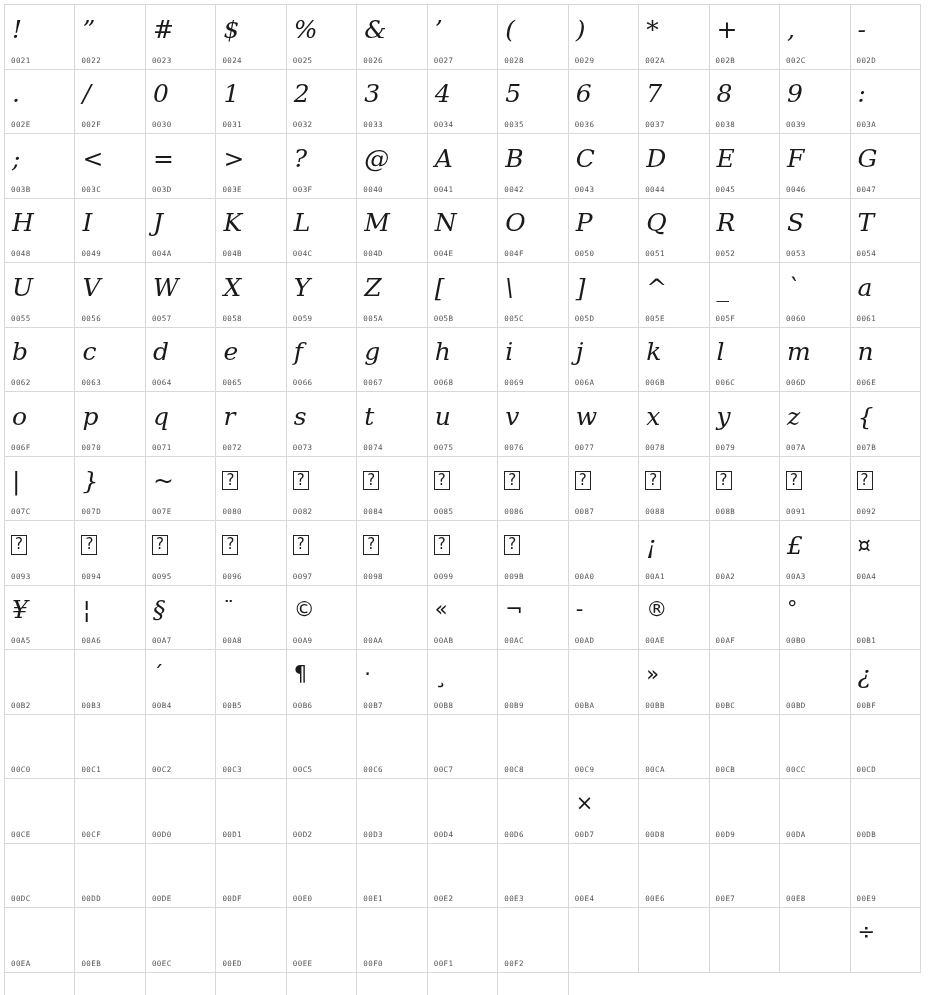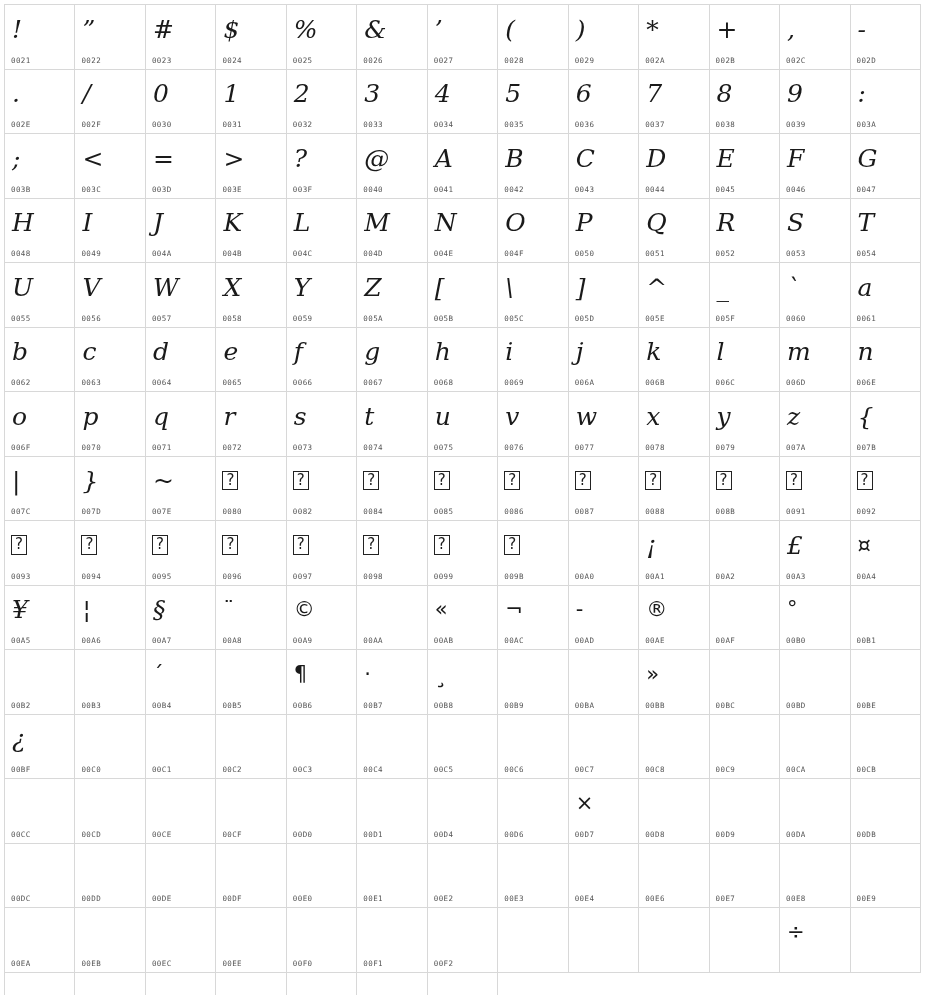--- a/index.html
+++ b/index.html
@@ -678,24 +678,20 @@
     </div>
     <div class="cell">
       <div class="glyph"></div>
       <div class="code">00BC</div>
     </div>
     <div class="cell">
       <div class="glyph"></div>
       <div class="code">00BD</div>
     </div>
     <div class="cell">
-      <div class="glyph"></div>
-      <div class="code">00BE</div>
-    </div>
-    <div class="cell">
       <div class="glyph">¿</div>
       <div class="code">00BF</div>
     </div>
     <div class="cell">
       <div class="glyph"></div>
       <div class="code">00C0</div>
     </div>
     <div class="cell">
       <div class="glyph"></div>
       <div class="code">00C1</div>
@@ -703,24 +699,20 @@
     <div class="cell">
       <div class="glyph"></div>
       <div class="code">00C2</div>
     </div>
     <div class="cell">
       <div class="glyph"></div>
       <div class="code">00C3</div>
     </div>
     <div class="cell">
       <div class="glyph"></div>
-      <div class="code">00C4</div>
-    </div>
-    <div class="cell">
-      <div class="glyph"></div>
       <div class="code">00C5</div>
     </div>
     <div class="cell">
       <div class="glyph"></div>
       <div class="code">00C6</div>
     </div>
     <div class="cell">
       <div class="glyph"></div>
       <div class="code">00C7</div>
     </div>
@@ -756,20 +748,28 @@
       <div class="glyph"></div>
       <div class="code">00CF</div>
     </div>
     <div class="cell">
       <div class="glyph"></div>
       <div class="code">00D0</div>
     </div>
     <div class="cell">
       <div class="glyph"></div>
       <div class="code">00D1</div>
+    </div>
+    <div class="cell">
+      <div class="glyph"></div>
+      <div class="code">00D2</div>
+    </div>
+    <div class="cell">
+      <div class="glyph"></div>
+      <div class="code">00D3</div>
     </div>
     <div class="cell">
       <div class="glyph"></div>
       <div class="code">00D4</div>
     </div>
     <div class="cell">
       <div class="glyph"></div>
       <div class="code">00D6</div>
     </div>
     <div class="cell">
@@ -848,20 +848,24 @@
       <div class="glyph"></div>
       <div class="code">00EA</div>
     </div>
     <div class="cell">
       <div class="glyph"></div>
       <div class="code">00EB</div>
     </div>
     <div class="cell">
       <div class="glyph"></div>
       <div class="code">00EC</div>
+    </div>
+    <div class="cell">
+      <div class="glyph"></div>
+      <div class="code">00ED</div>
     </div>
     <div class="cell">
       <div class="glyph"></div>
       <div class="code">00EE</div>
     </div>
     <div class="cell">
       <div class="glyph"></div>
       <div class="code">00F0</div>
     </div>
     <div class="cell">

